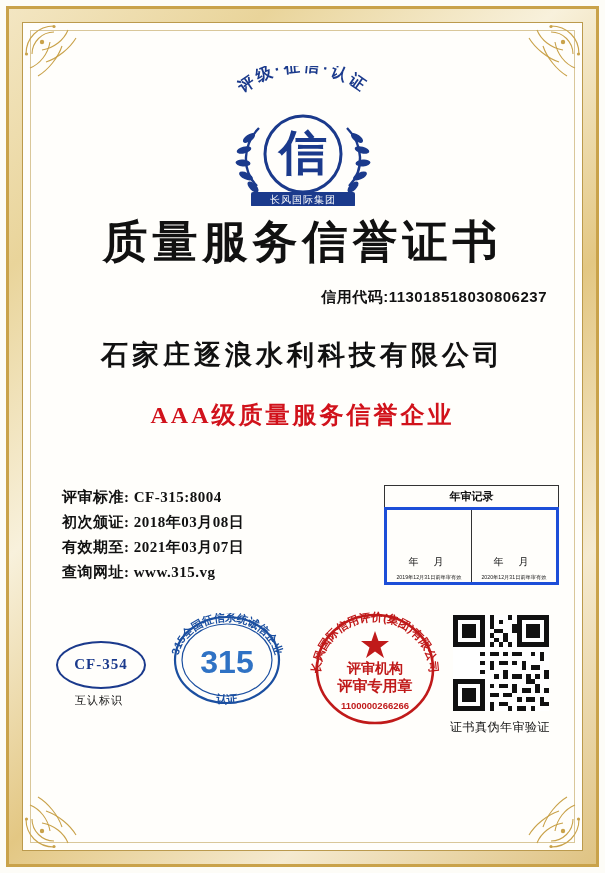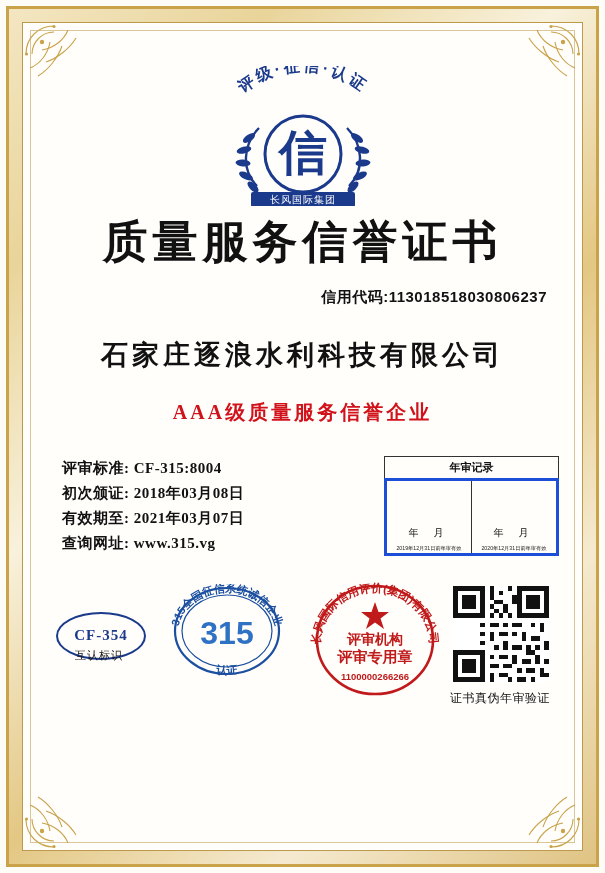--- a/index.html
+++ b/index.html
@@ -90,31 +90,31 @@
   .company {
     font-family: "Liberation Sans", sans-serif;
     font-size: 27px;
     font-weight: bold;
     letter-spacing: 4px;
     color: #111;
     margin-top: 30px;
   }
   .grade {
     font-family: "Liberation Serif", serif;
-    font-size: 20px;
+    font-size: 24px;
     font-weight: bold;
     letter-spacing: 3px;
     color: #d1121b;
     margin-top: 26px;
   }
 
   
   .mid-row {
     display: flex;
-    margin-top: 30px;
+    margin-top: 54px;
     align-items: center;
   }
   .details {
     text-align: left;
     padding-left: 22px;
     flex: 0 0 300px;
   }
   .details div {
     font-family: "Liberation Serif", serif;
     font-size: 15px;
@@ -189,21 +189,21 @@
     border-radius: 50%;
     color: #1b3a8c;
     font-family: "Liberation Serif", serif;
     font-weight: bold;
     font-size: 15px;
     line-height: 42px;
     letter-spacing: 1px;
   }
   .cf315-cap {
     position: absolute;
-    left: 16px; top: 70px;
+    left: 16px; top: 86px;
     width: 86px;
     font-family: "Liberation Sans", sans-serif;
     font-size: 11px;
     color: #111;
     letter-spacing: 1px;
   }
   
   .seal315 {
     left: 128px; top: 6px;
     width: 118px; height: 94px;

